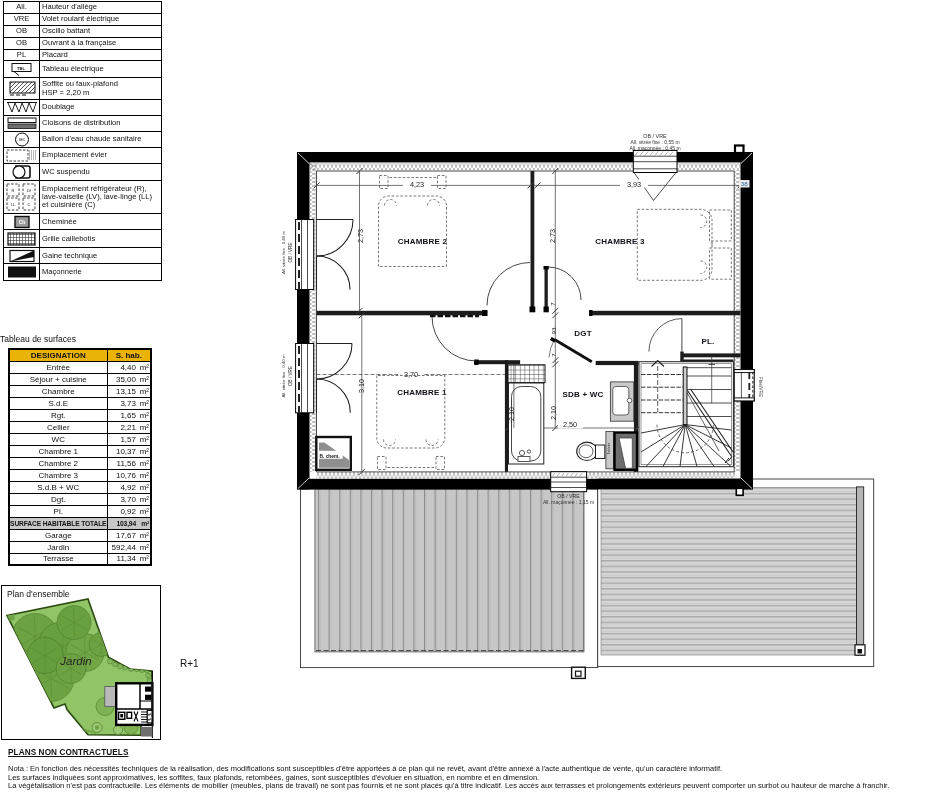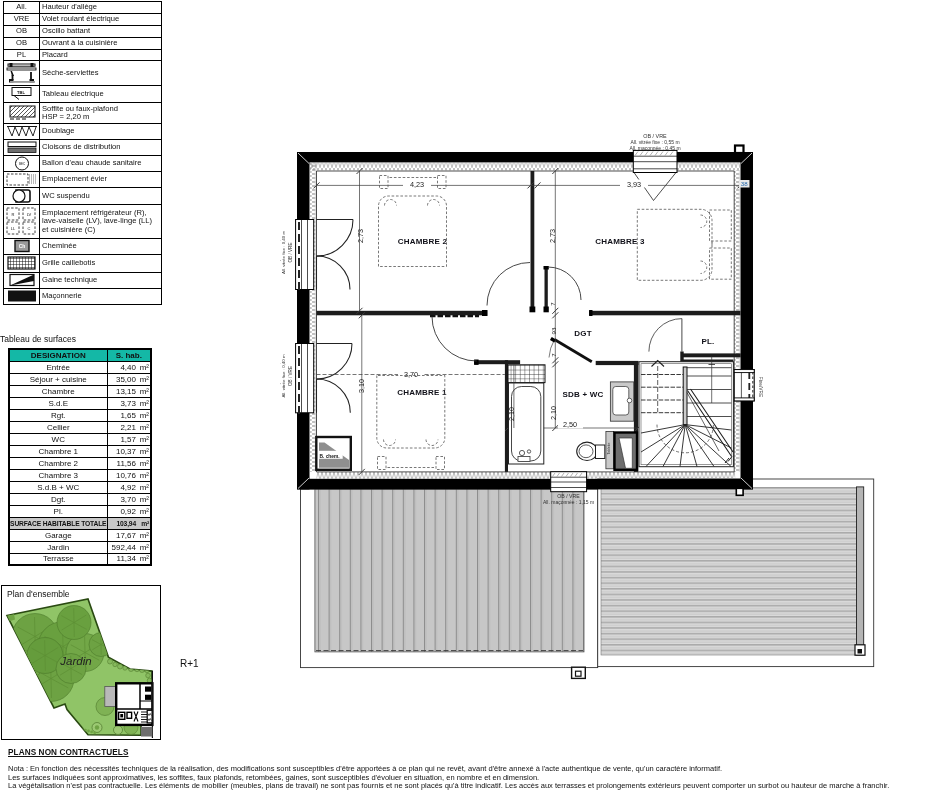--- a/index.html
+++ b/index.html
@@ -11,21 +11,21 @@
   #legend td.ic{width:36px;text-align:center;padding:0;margin-top:28px;}
   #legend svg{display:block;margin:0 auto;}
   
   #surf{left:8px;top:348px;width:144px;border-collapse:collapse;border:2px solid #000;table-layout:fixed;}
   #surf td{border:1.2px solid #000;font-size:8px;color:#111;height:12px;padding:0;white-space:nowrap;overflow:hidden;}
   #surf td.n{text-align:center;}
   #surf td.v{width:44px;}
   .vwrap{display:flex;justify-content:flex-end;padding-right:1px;}
   .vnum{text-align:right;}
   .vm2{width:13px;text-align:right;}
-  #surf tr.hdr td{background:#14b8a6;font-weight:bold;text-align:center;}
+  #surf tr.hdr td{background:#eab308;font-weight:bold;text-align:center;}
   #surf tr.tot td{background:#c8c8c8;font-weight:bold;font-size:6.7px;letter-spacing:-0.15px;}
   #ens{left:1px;top:585px;width:160px;height:155px;border:1.5px solid #000;}
   #nota{left:8px;top:748px;width:920px;color:#111;}
 </style>
 </head>
 <body>
 <table id="legend" class="abs">
   <tbody>
       <tr style="height:11.9px">
         <td class="ic">All.</td>
@@ -34,41 +34,25 @@
   <tr style="height:11.9px">
         <td class="ic">VRE</td>
         <td>Volet roulant électrique</td>
       </tr>
   <tr style="height:11.9px">
         <td class="ic">OB</td>
         <td>Oscillo battant</td>
       </tr>
   <tr style="height:11.9px">
         <td class="ic">OB</td>
-        <td>Ouvrant à la cuisinière</td>
+        <td>Ouvrant à la française</td>
       </tr>
   <tr style="height:11.9px">
         <td class="ic">PL</td>
         <td>Placard</td>
-      </tr>
-  <tr style="height:24.2px">
-        <td class="ic">
-          <svg width="34" height="22" viewBox="0 0 34 22">
-            <rect x="3" y="2" width="27" height="2.2" fill="#fff" stroke="#111" stroke-width="1"></rect>
-            <rect x="4.5" y="1" width="3" height="4" fill="#111"></rect>
-            <rect x="25.5" y="1" width="3" height="4" fill="#111"></rect>
-            <rect x="2" y="6" width="29" height="2" fill="#fff" stroke="#111" stroke-width="0.9"></rect>
-            <path d="M7,9 l2,5 -2,0 -1.5,-5 z" fill="#111"></path>
-            <path d="M7.5,13 L7.5,18 M26,10 L26,18" stroke="#111" stroke-width="1.8"></path>
-            <rect x="4" y="17" width="4.5" height="3.5" fill="#111"></rect>
-            <rect x="24.5" y="17" width="4.5" height="3.5" fill="#111"></rect>
-            <rect x="5" y="19" width="25" height="1.8" fill="#9a9a9a"></rect>
-          </svg>
-        </td>
-        <td>Sèche-serviettes</td>
       </tr>
   <tr style="height:17px">
         <td class="ic">
           <svg width="32" height="15" viewBox="0 0 32 15">
             <rect x="6" y="1.5" width="19" height="8" fill="#fff" stroke="#111" stroke-width="1"></rect>
             <text x="15" y="7.5" font-size="4" text-anchor="middle" font-weight="bold" fill="#111">TBL</text>
             <path d="M8,9.5 L13,13.5" stroke="#111" stroke-width="1"></path>
           </svg>
         </td>
         <td>Tableau électrique</td>

